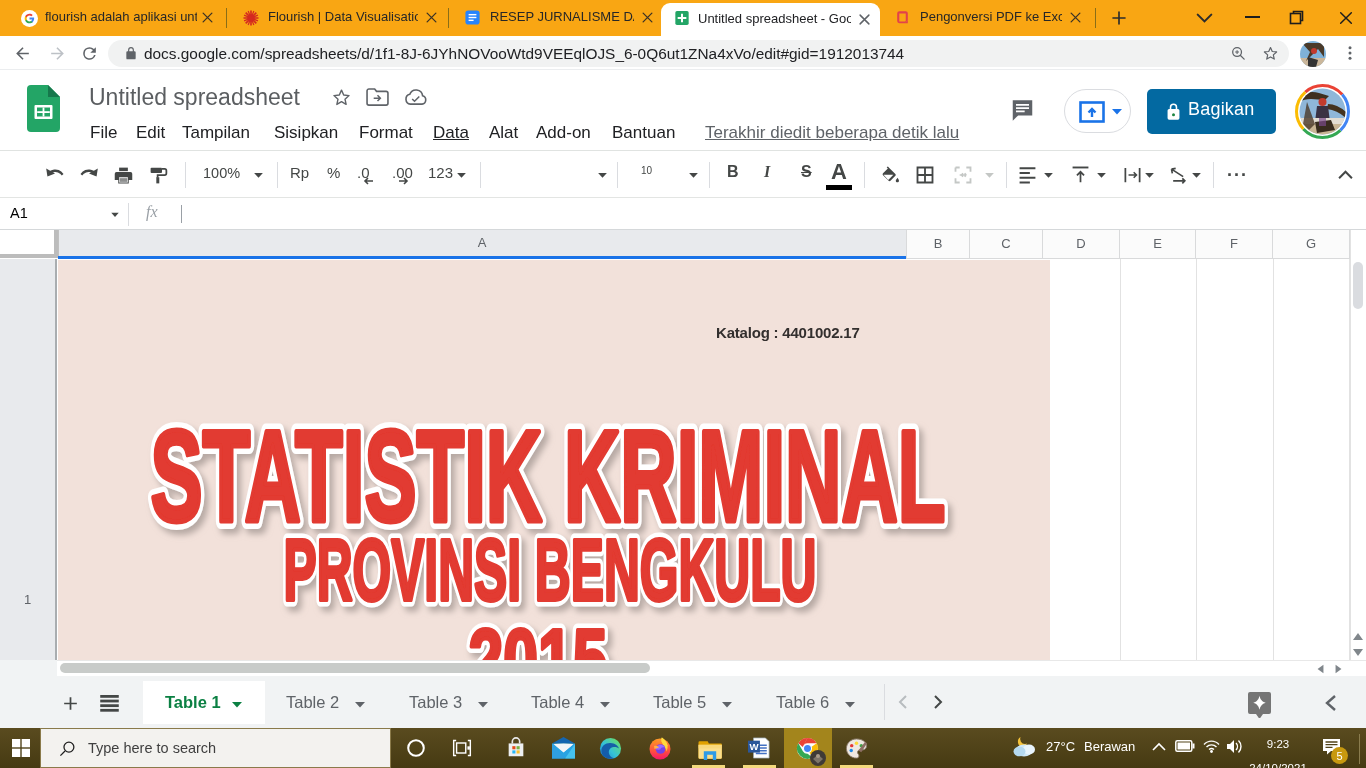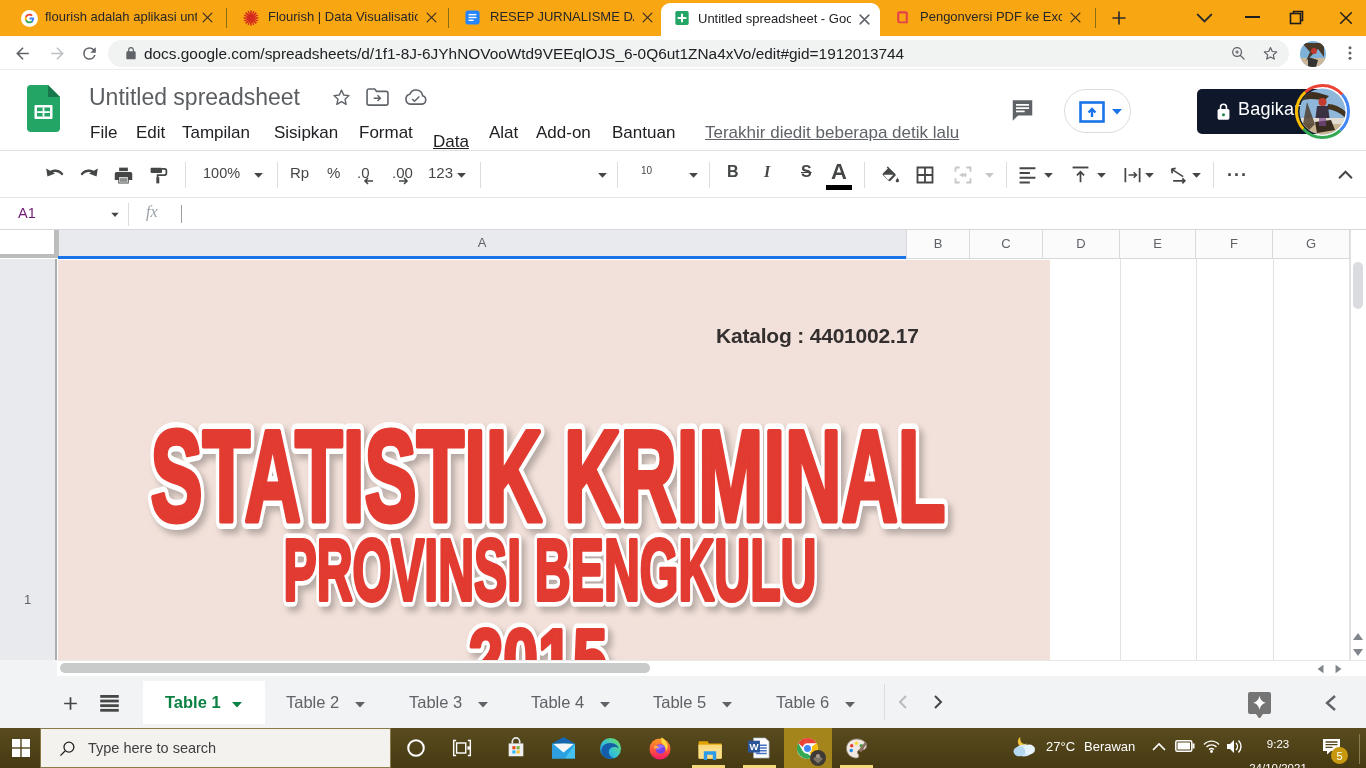--- a/index.html
+++ b/index.html
@@ -185,21 +185,21 @@
       <path d="M20.5 8.2A7 7 0 0 0 7 6.6 5.3 5.3 0 0 0 7.6 17h12.2a4.5 4.5 0 0 0 .7-8.8z" fill="none" stroke="#5f6368" stroke-width="1.7"></path>
       <path d="M9.5 11.5l2.5 2.5 5-5" stroke="#5f6368" stroke-width="1.6" fill="none"></path>
     </svg>
 
   <div class="abs" style="left:0;top:48px;width:1000px;height:30px;font-size:17px;color:#202124;">
     <span class="abs" style="left:90px;top:5px;">File</span>
     <span class="abs" style="left:136px;top:5px;">Edit</span>
     <span class="abs" style="left:182px;top:5px;">Tampilan</span>
     <span class="abs" style="left:274px;top:5px;">Sisipkan</span>
     <span class="abs" style="left:359px;top:5px;">Format</span>
-    <span class="abs" style="left:433px;top:14px;text-decoration:underline;">Data</span>
+    <span class="abs" style="left:433px;top:5px;text-decoration:underline;">Data</span>
     <span class="abs" style="left:489px;top:5px;">Alat</span>
     <span class="abs" style="left:536px;top:5px;">Add-on</span>
     <span class="abs" style="left:612px;top:5px;">Bantuan</span>
     <span class="abs" style="left:705px;top:5px;font-size:17px;color:#5f6368;text-decoration:underline;text-align:center;">Terakhir diedit beberapa detik lalu</span>
   </div>
 
   <svg class="abs" style="left:1009px;top:27px" width="27" height="26" viewBox="0 0 24 24">
       <path d="M3 3h18v14H8l-5 5z" fill="#5f6368"></path>
       <g stroke="#fff" stroke-width="1.6">
         <path d="M6 7.2h12M6 10.2h12M6 13.2h8"></path>
@@ -209,21 +209,21 @@
   <div class="abs" style="left:1064px;top:19px;width:67px;height:44px;background:#fff;border:1px solid #dadce0;border-radius:22px;">
     <svg class="abs" style="left:14px;top:11px" width="26" height="22" viewBox="0 0 26 22">
         <rect x="1.5" y="1.5" width="23" height="19" fill="none" stroke="#1a73e8" stroke-width="2.6"></rect>
         <path d="M13 16V8.5M9.5 11.5L13 8l3.5 3.5" stroke="#1a73e8" stroke-width="2.4" fill="none"></path>
       </svg>
     <svg class="abs" style="left:46px;top:18px" width="12" height="8" viewBox="0 0 12 8">
         <path d="M1 1l5 5.5L11 1z" fill="#1a73e8"></path>
       </svg>
   </div>
 
-  <div class="abs" style="left:1197px;top:19px;width:129px;height:45px;background:#0f172a;border-radius:5px;">
+  <div class="abs" style="left:1147px;top:19px;width:129px;height:45px;background:#0369a1;border-radius:5px;">
     <svg class="abs" style="left:19px;top:13px" width="15" height="19" viewBox="0 0 24 30">
         <path d="M19 11h-1V8a6 6 0 0 0-12 0v3H5a2.5 2.5 0 0 0-2.5 2.5v12A2.5 2.5 0 0 0 5 28h14a2.5 2.5 0 0 0 2.5-2.5v-12A2.5 2.5 0 0 0 19 11zM8.5 8a3.5 3.5 0 0 1 7 0v3h-7V8z" fill="#fff"></path>
         <circle cx="12" cy="20" r="2.4" fill="#1d8540"></circle>
       </svg>
     <span class="abs" style="left:41px;top:10px;font-size:18px;color:#fff;letter-spacing:.2px;">Bagikan</span>
   </div>
 
   <svg class="abs" style="left:1295px;top:14px" width="55" height="55" viewBox="0 0 55 55">
     <circle cx="27.5" cy="27.5" r="26" fill="none" stroke="#ea4335" stroke-width="3" stroke-dasharray="41 123" stroke-dashoffset="61"></circle>
     <circle cx="27.5" cy="27.5" r="26" fill="none" stroke="#4285f4" stroke-width="3" stroke-dasharray="41 123" stroke-dashoffset="20"></circle>
@@ -366,21 +366,21 @@
       <path d="M1 1l5 5.5L11 1z" fill="#444746"></path>
     </svg>
   <div class="abs" style="left:1213px;top:10px;width:1px;height:26px;background:#dadce0;"></div>
   <span class="abs" style="left:1227px;top:8px;font-size:18px;letter-spacing:2px;font-weight:bold;">...</span>
   <svg class="abs" style="left:1337px;top:17px" width="17" height="11" viewBox="0 0 18 12">
       <path d="M2 10L9 3l7 7" stroke="#444746" stroke-width="2.2" fill="none"></path>
     </svg>
 </div>
 
 <div class="abs" id="formulabar" style="left:0;top:199px;width:1366px;height:31px;background:#fff;border-bottom:1px solid #d5d8da;">
-  <span class="abs" style="left:10px;top:6px;font-size:14.5px;color:#701a75;margin-left:8px;">A1</span>
+  <span class="abs" style="left:10px;top:6px;font-size:14.5px;color:#000000;">A1</span>
   <svg class="abs" style="left:110px;top:13px" width="10" height="6" viewBox="0 0 12 8">
       <path d="M1 1l5 5.5L11 1z" fill="#444746"></path>
     </svg>
   <div class="abs" style="left:128px;top:4px;width:1px;height:23px;background:#dadce0;"></div>
   <span class="abs" style="left:146px;top:4px;font-size:16px;color:#9aa0a6;font-style:italic;font-family:'Liberation Serif',serif;">fx</span>
   <div class="abs" style="left:181px;top:6px;width:1px;height:18px;background:#9aa0a6;"></div>
 </div>
 
 <div class="abs" id="grid" style="left:0;top:230px;width:1366px;height:446px;background:#fff;overflow:hidden;">
 
@@ -399,21 +399,21 @@
   <div class="abs" style="left:0;top:29px;width:55px;height:401px;background:#e8eaed;"></div>
   <div class="abs" style="left:55px;top:29px;width:2px;height:401px;background:#a9adb0;"></div>
   <div class="abs" style="left:0;top:362px;width:55px;text-align:center;font-size:13px;color:#5f6368;">1</div>
 
   <div class="abs" style="left:1120px;top:29px;width:1px;height:401px;background:#e2e2e2;"></div>
   <div class="abs" style="left:1196px;top:29px;width:1px;height:401px;background:#e2e2e2;"></div>
   <div class="abs" style="left:1273px;top:29px;width:1px;height:401px;background:#e2e2e2;"></div>
   <div class="abs" style="left:1349px;top:29px;width:1px;height:401px;background:#e2e2e2;"></div>
 
   <div class="abs" style="left:58px;top:30px;width:992px;height:400px;background:#f2e1da;overflow:hidden;">
-    <span class="abs" style="left:658px;top:64px;font-size:21px;font-weight:bold;color:#332f2e;letter-spacing:-0.2px;">Katalog : 4401002.17</span>
+    <span class="abs" style="left:658px;top:64px;font-size:15px;font-weight:bold;color:#332f2e;letter-spacing:-0.2px;">Katalog : 4401002.17</span>
     <svg class="abs" style="left:0;top:0" width="992" height="400" viewBox="0 0 992 400">
       <defs>
           <filter id="tsh" x="-10%" y="-10%" width="120%" height="130%">
             <feDropShadow dx="4" dy="5" stdDeviation="3" flood-color="#a29591" flood-opacity="0.75"></feDropShadow>
           </filter>
         </defs>
       <g filter="url(#tsh)" font-family="'Liberation Sans',sans-serif" font-weight="bold" fill="#e23a30" stroke-linejoin="round" text-anchor="middle">
         <g stroke="#fff" paint-order="stroke">
         <text x="490" y="261" font-size="129" stroke-width="16" textLength="795" lengthAdjust="spacingAndGlyphs">STATISTIK KRIMINAL</text>
         <text x="492" y="340" font-size="88" stroke-width="13" textLength="533" lengthAdjust="spacingAndGlyphs">PROVINSI BENGKULU</text>

